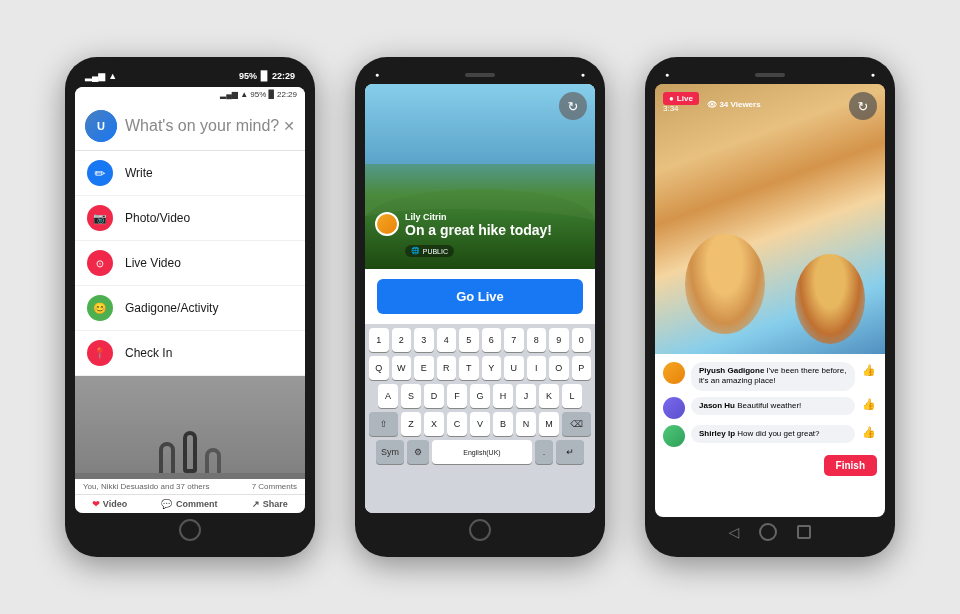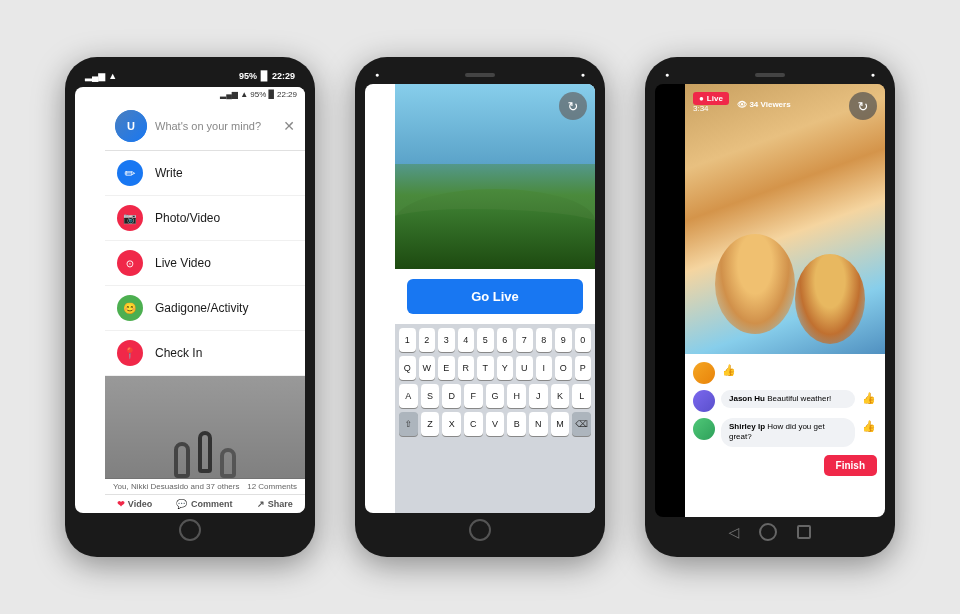--- a/index.html
+++ b/index.html
@@ -37,21 +37,20 @@
     }
     .phone-top-bar .signal {
       display: flex; gap: 3px; align-items: center;
     }
     .phone-screen {
       flex: 1;
       background: white;
       border-radius: 8px;
       overflow: hidden;
       position: relative;
-      padding-left: 30px;
     }
     .phone-home-bar {
       display: flex;
       justify-content: center;
       align-items: center;
       gap: 20px;
       padding: 6px 0 2px;
       color: white;
       font-size: 14px;
     }
@@ -82,21 +81,21 @@
       width: 32px; height: 32px;
       border-radius: 50%;
       background: linear-gradient(135deg, #4a90d9, #1877f2);
       margin-right: 8px;
       flex-shrink: 0;
       overflow: hidden;
       display: flex; align-items: center; justify-content: center;
     }
     .compose-placeholder {
       flex: 1;
-      font-size: 11px;
+      font-size: 16px;
       color: #888;
     }
     .compose-close {
       font-size: 14px;
       color: #888;
     }
     .menu-item {
       display: flex;
       align-items: center;
       padding: 9px 12px;
@@ -133,21 +132,21 @@
       height: 100%;
       background: linear-gradient(180deg, #999 0%, #777 100%);
       display: flex;
       align-items: center;
       justify-content: center;
     }
     .fb-bottom-actions {
       position: absolute;
       bottom: 0; left: 0; right: 0;
       background: white;
-      border-top: 1px solid #737373;
+      border-top: 6px solid #737373;
     }
     .fb-likes-bar {
       display: flex;
       justify-content: space-between;
       padding: 3px 8px;
       font-size: 8px;
       color: #666;
       border-bottom: 1px solid #e0e0e0;
     }
     .fb-action-bar {
@@ -420,21 +419,21 @@
 
         <div style="display:flex;gap:8px;align-items:flex-end;margin-top:20px;">
           <div style="width:16px;height:36px;border:4px solid #444;border-radius:8px 8px 4px 4px;background:transparent;"></div>
           <div style="width:14px;height:42px;border:4px solid #333;border-radius:8px 8px 4px 4px;background:transparent;margin-bottom:5px;"></div>
           <div style="width:16px;height:30px;border:4px solid #555;border-radius:8px 8px 4px 4px;background:transparent;"></div>
         </div>
       </div>
       <div class="fb-bottom-actions">
         <div class="fb-likes-bar">
           <span>You, Nikki Desuasido and 37 others</span>
-          <span>12 Comments</span>
+          <span>7 Comments</span>
         </div>
         <div class="fb-action-bar">
           <div class="fb-action">
             <span style="color:#f02849;">❤</span>
             <span>Video</span>
           </div>
           <div class="fb-action">
             <span>💬</span>
             <span>Comment</span>
           </div>
@@ -459,20 +458,31 @@
   </div>
   <div class="phone-screen phone2-screen">
 
     <div class="live-preview">
       <div class="live-preview-hills"></div>
       <div class="live-preview-hills2"></div>
 
       <div style="position:absolute;top:0;left:0;right:0;height:80px;background:linear-gradient(180deg,#87CEEB,#5ba3c9);"></div>
       <div class="live-flip-btn">↻</div>
 
+      <div class="live-user-info">
+        <div class="live-user-avatar av1"></div>
+        <div class="live-user-text">
+          <div class="live-user-name">Lily Citrin</div>
+          <div class="live-caption">On a great hike today!</div>
+          <div class="live-public-badge">
+            <span>🌐</span>
+            <span>PUBLIC</span>
+          </div>
+        </div>
+      </div>
     </div>
 
     <button class="go-live-btn">Go Live</button>
 
     <div class="keyboard">
       <div class="key-row">
         <div class="key">1</div>
         <div class="key">2</div>
         <div class="key">3</div>
         <div class="key">4</div>
@@ -510,20 +520,27 @@
         <div class="key wide">⇧</div>
         <div class="key">Z</div>
         <div class="key">X</div>
         <div class="key">C</div>
         <div class="key">V</div>
         <div class="key">B</div>
         <div class="key">N</div>
         <div class="key">M</div>
         <div class="key wide">⌫</div>
       </div>
+      <div class="key-row">
+        <div class="key dark" style="max-width:28px;">Sym</div>
+        <div class="key dark" style="max-width:22px;">⚙</div>
+        <div class="key space" style="max-width:100px;font-size:7px;">English(UK)</div>
+        <div class="key dark" style="max-width:18px;">.</div>
+        <div class="key return">↵</div>
+      </div>
     </div>
   </div>
   <div class="phone-home-bar">
     <span style="width:22px;height:22px;border:2px solid #555;border-radius:50%;display:inline-block;"></span>
   </div>
 </div>
 
 <div class="phone">
   <div class="phone-top-bar">
     <span style="font-size:7px;">●</span>
@@ -549,20 +566,24 @@
         <span>34 Viewers</span>
       </div>
       <div class="live-timer">3:34</div>
       <div class="live-flip2">↻</div>
     </div>
 
     <div class="comments-section">
 
       <div class="comment-item">
         <div class="comment-avatar av1"></div>
+        <div class="comment-bubble">
+          <span class="comment-name">Piyush Gadigone</span>
+          <span>I've been there before, it's an amazing place!</span>
+        </div>
         <div class="comment-like" style="color:#1877f2;">👍</div>
       </div>
 
       <div class="comment-item">
         <div class="comment-avatar av2"></div>
         <div class="comment-bubble">
           <span class="comment-name">Jason Hu</span>
           <span>Beautiful weather!</span>
         </div>
         <div class="comment-like">👍</div>

